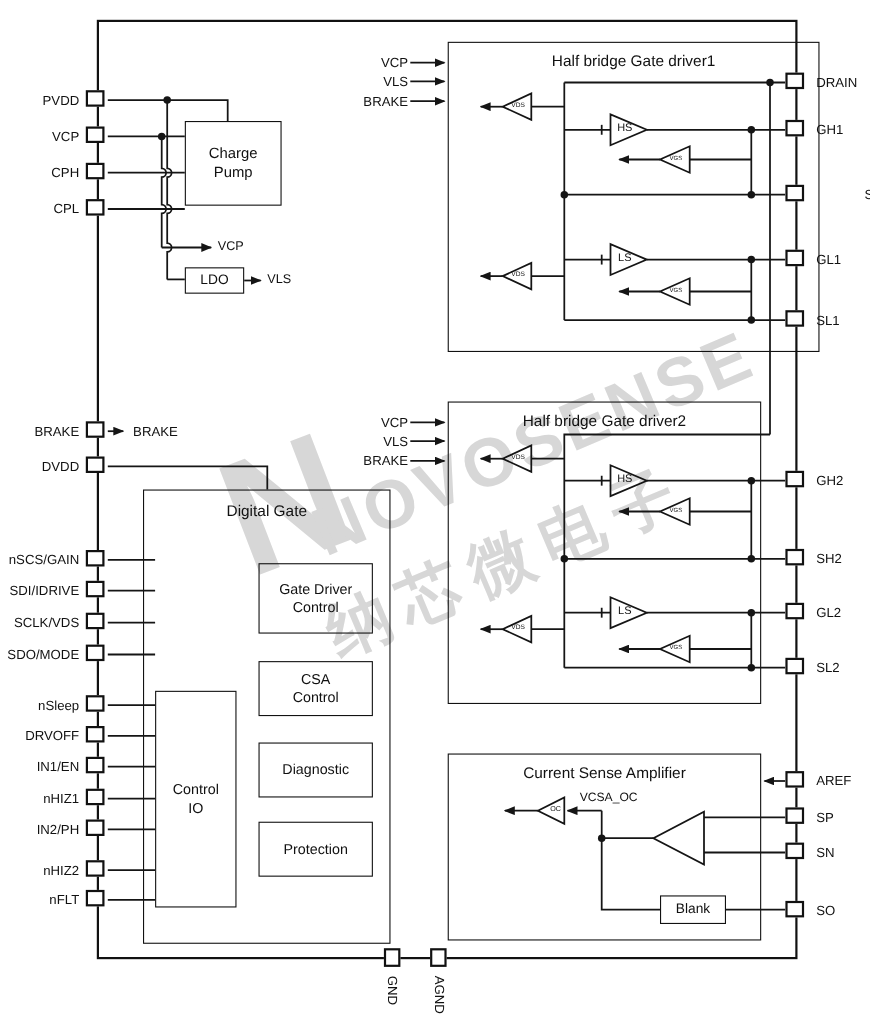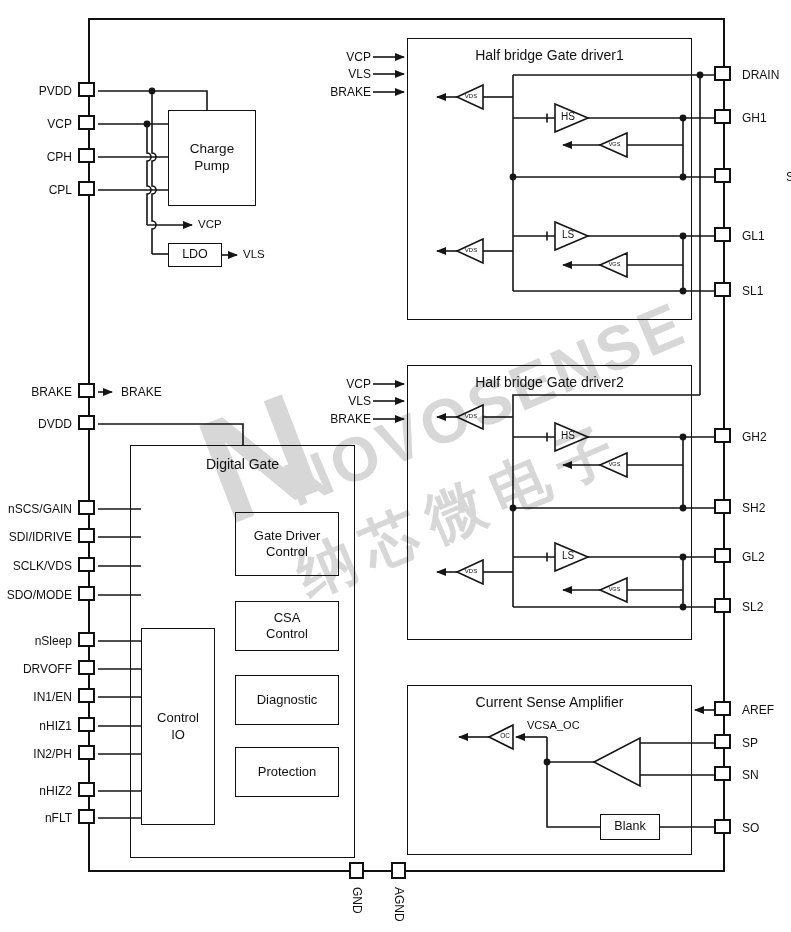--- a/index.html
+++ b/index.html
@@ -43,24 +43,24 @@
 <div class="stage">
 
   <div class="watermark">
     <div class="wm wm-logo">N</div>
     <div class="wm wm-line1">NOVOSENSE</div>
     <div class="wm wm-line2">纳芯微电子</div>
   </div>
 
   <div class="chip"></div>
 
-  <div class="inner-box" style="left:168px;top:110px;width:88px;height:96px;padding:0 12px;font-size:13.5px">Charge Pump</div>
+  <div class="inner-box" style="left:168px;top:110px;width:88px;height:77px;padding:0 12px;font-size:13.5px">Charge Pump</div>
   <div class="inner-box" style="left:168px;top:243px;width:54px;height:24px;font-size:12.5px">LDO</div>
 
-  <div class="block" style="left:407px;top:38px;width:285px;height:282px">
+  <div class="block" style="left:407px;top:38px;width:338px;height:282px">
     <div class="block-title">Half bridge Gate driver1</div>
   </div>
 
   <div class="block" style="left:407px;top:365px;width:285px;height:275px">
     <div class="block-title">Half bridge Gate driver2</div>
   </div>
 
   <div class="block" style="left:130px;top:445px;width:225px;height:413px">
     <div class="block-title" style="top:10px">Digital Gate</div>
   </div>

